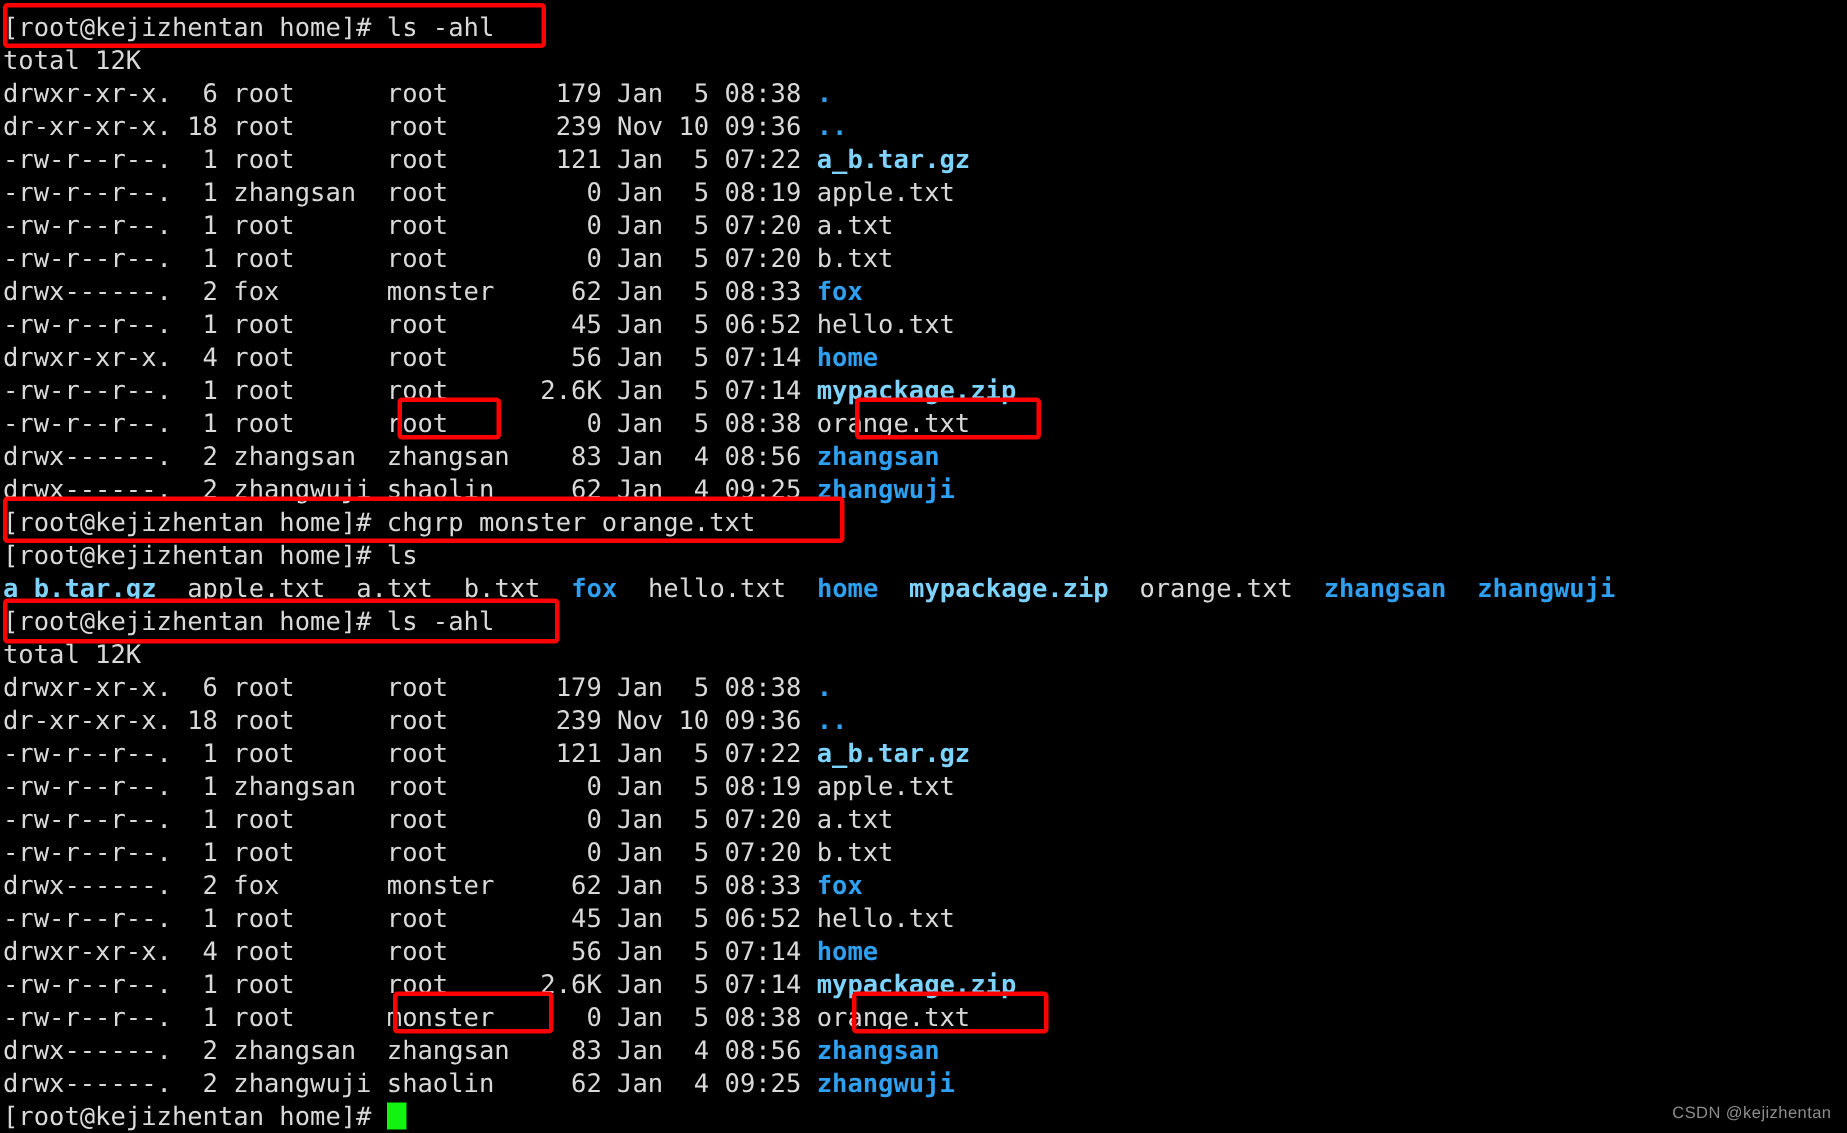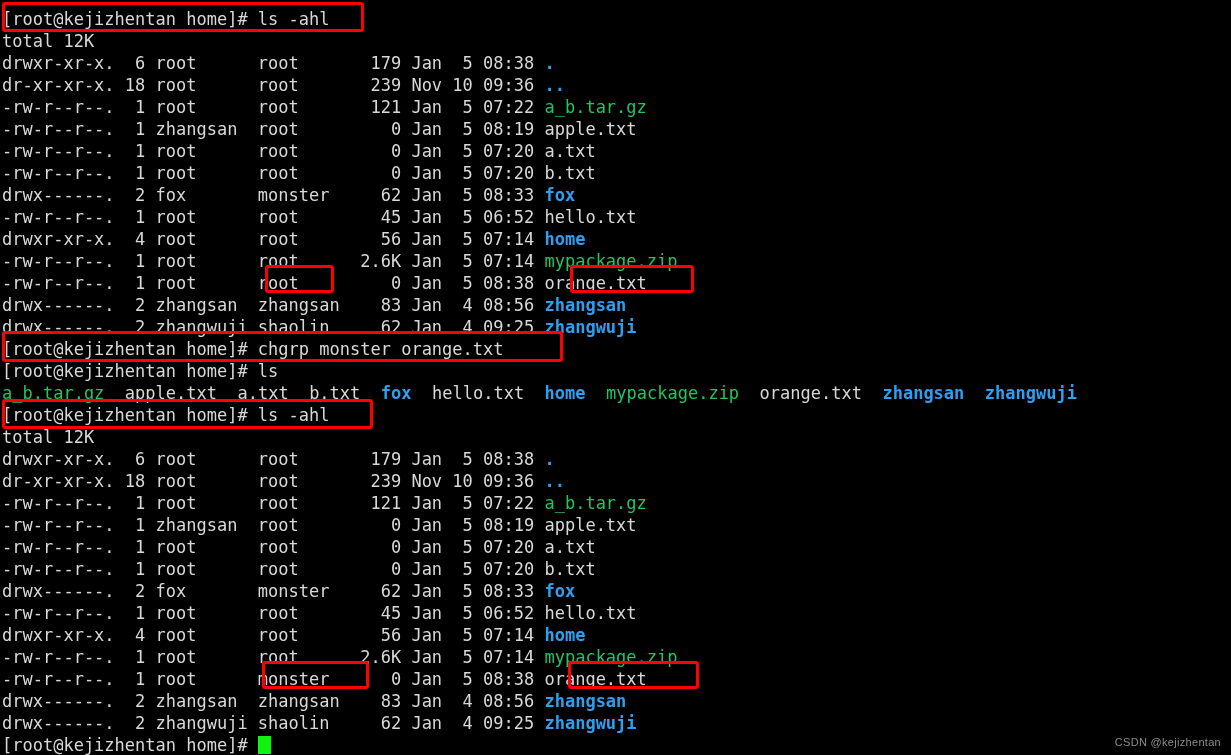--- a/index.html
+++ b/index.html
@@ -13,21 +13,21 @@
     font-size:17px;line-height:22px;
     white-space:pre;
   }
   .line{
     position:absolute;left:2px;height:22px;
     font-size:17px;line-height:22px;
     letter-spacing:0px;
     white-space:pre;
   }
   .w{color:#d9d9d9;}
-  .red{color:#22c55e;font-weight:normal;}
+  .red{color:#7dd3fc;font-weight:bold;}
   .blue{color:#2f9fef;font-weight:bold;}
   .cursor{
     display:inline-block;width:13px;height:18px;
     background:#12f312;vertical-align:-3px;
   }
   .box{
     position:absolute;border:3px solid #fe0000;
     border-radius:3px;box-sizing:border-box;
     pointer-events:none;
   }

